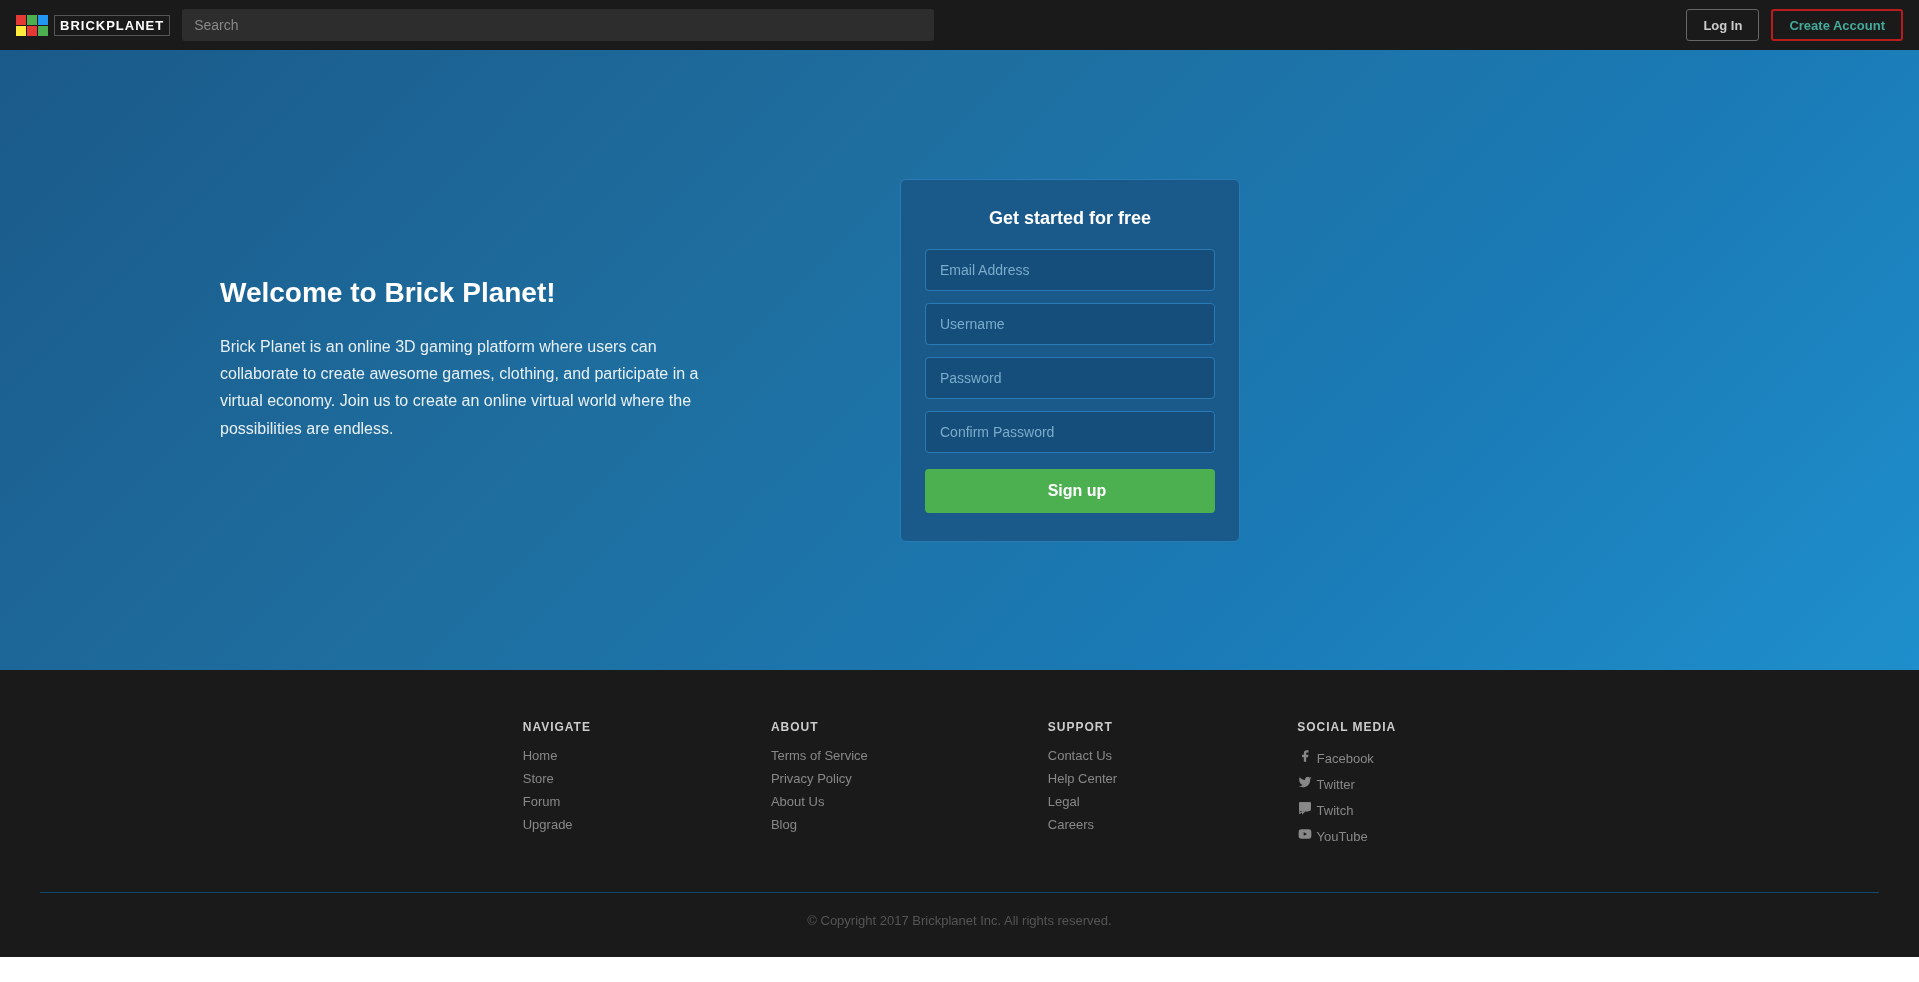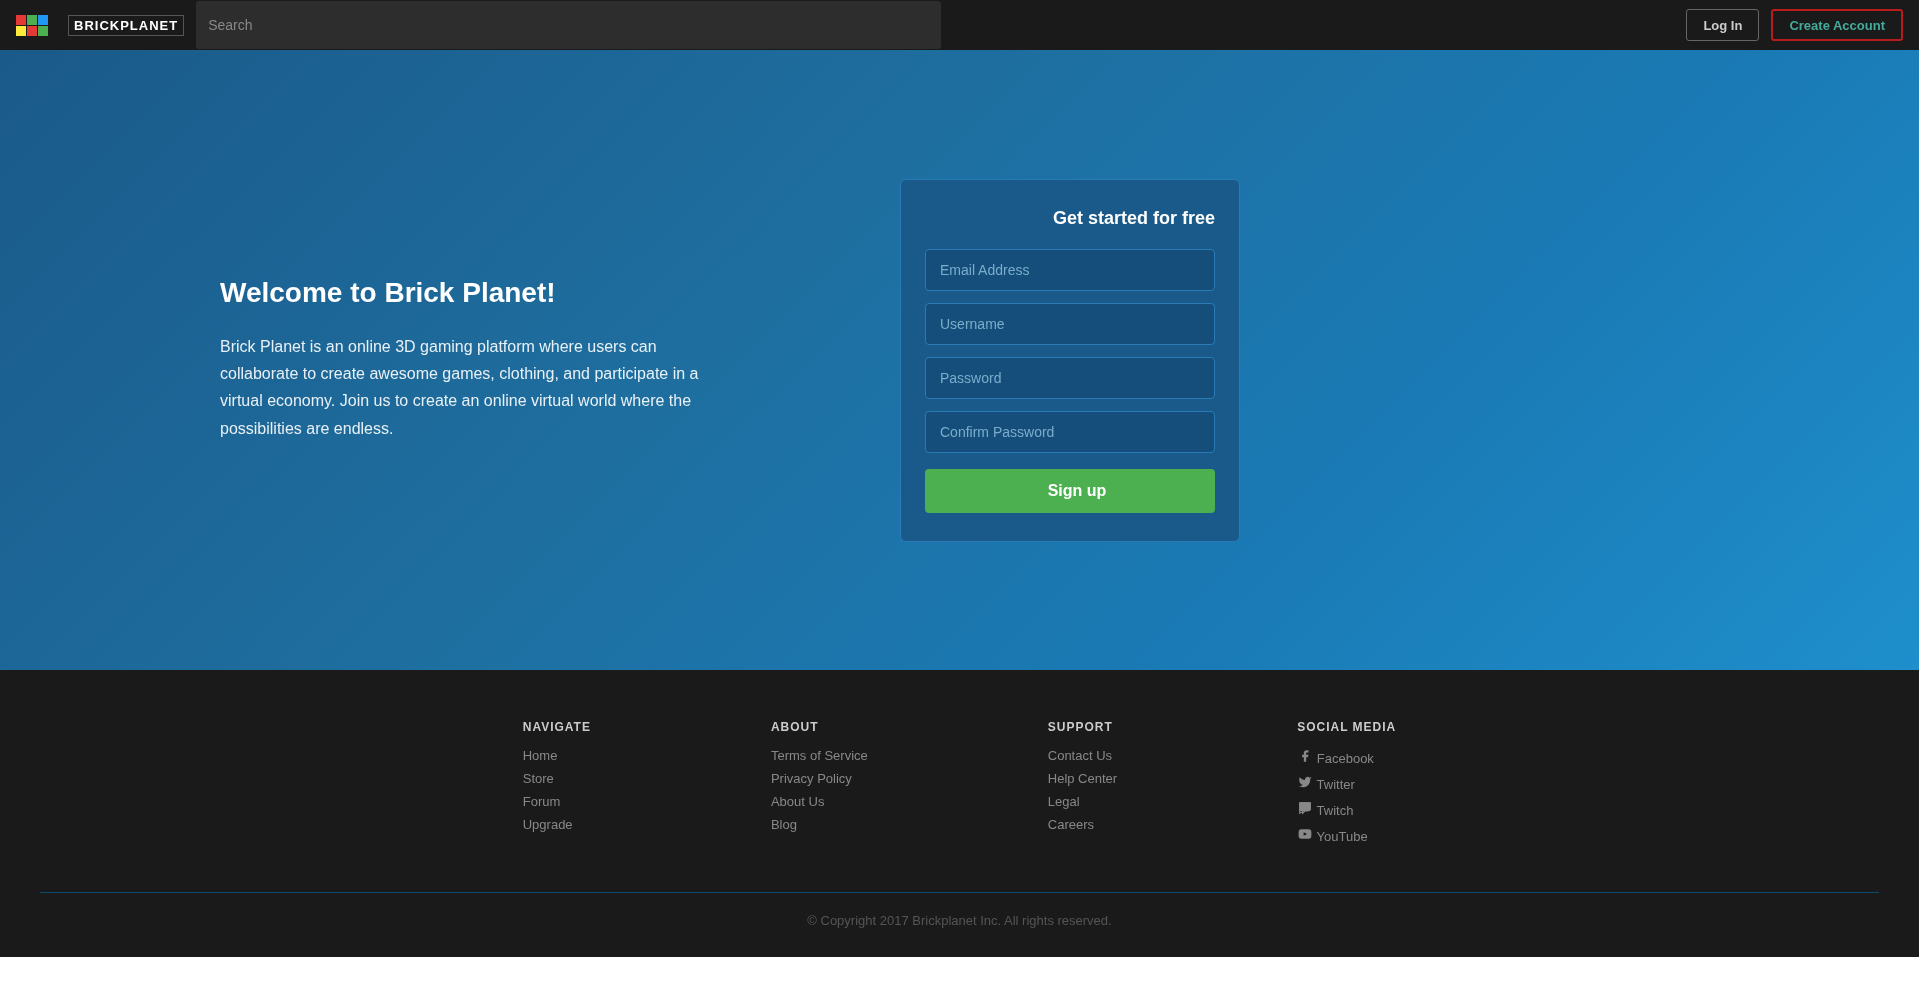--- a/index.html
+++ b/index.html
@@ -10,21 +10,21 @@
       background: #1a1a1a;
       height: 50px;
       display: flex;
       align-items: center;
       padding: 0 16px;
       gap: 12px;
     }
     .logo {
       display: flex;
       align-items: center;
-      gap: 20px;
+      gap: 6px;
       flex-shrink: 0;
       text-align: right;
     }
     .logo-grid {
       display: grid;
       grid-template-columns: repeat(3, 10px);
       grid-template-rows: repeat(2, 10px);
       gap: 1px;
     }
     .logo-cell { width: 10px; height: 10px; }
@@ -33,21 +33,21 @@
       font-weight: bold;
       font-size: 13px;
       letter-spacing: 1px;
       border: 1px solid #555;
       padding: 2px 5px;
       text-transform: uppercase;
     }
     .search-bar {
       flex: 1;
       max-width: 1100px;
-      height: 48px;
+      height: 32px;
       background: #2d2d2d;
       border: none;
       border-radius: 3px;
       padding: 16px 12px;
       color: #aaa;
       font-size: 14px;
       outline: none;
     }
     .search-bar::placeholder { color: #888; }
     .nav-spacer { flex: 1; }
@@ -103,21 +103,21 @@
       border: 1px solid #2a7ab5;
       border-radius: 6px;
       padding: 28px 24px;
       width: 340px;
       flex-shrink: 0;
     }
     .signup-card-title {
       color: white;
       font-size: 18px;
       font-weight: bold;
-      text-align: right;
+      text-align: center;
       margin-bottom: 20px;
     }
     .form-input {
       width: 100%;
       height: 42px;
       background: #154e7a;
       border: 1px solid #2a7ab5;
       border-radius: 4px;
       padding: 0 14px;
       color: #aac8e0;

